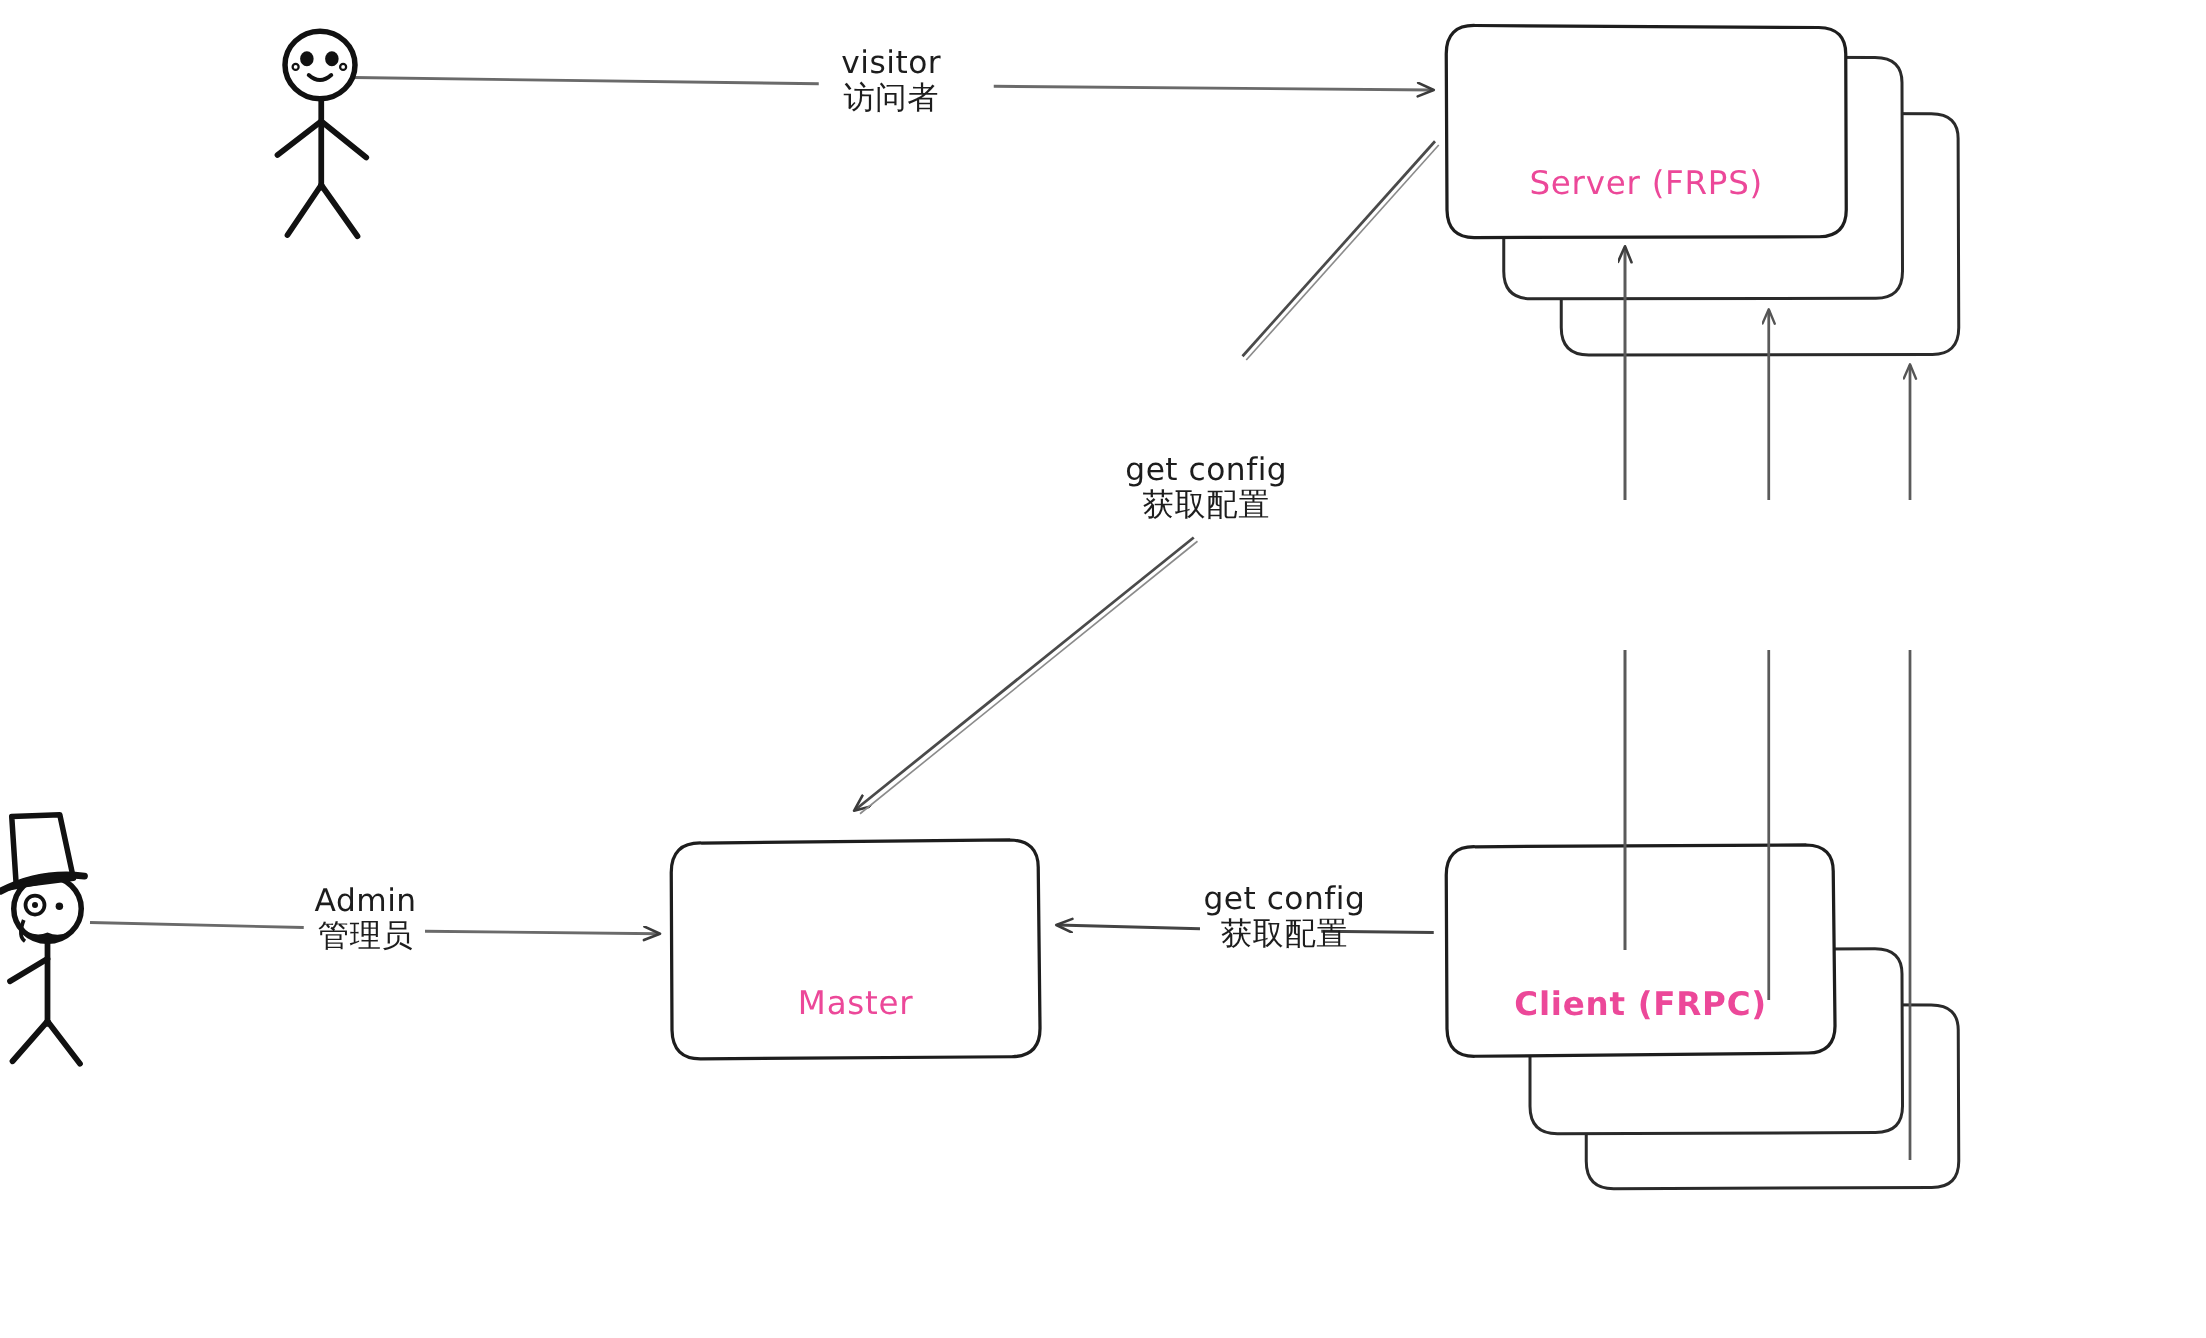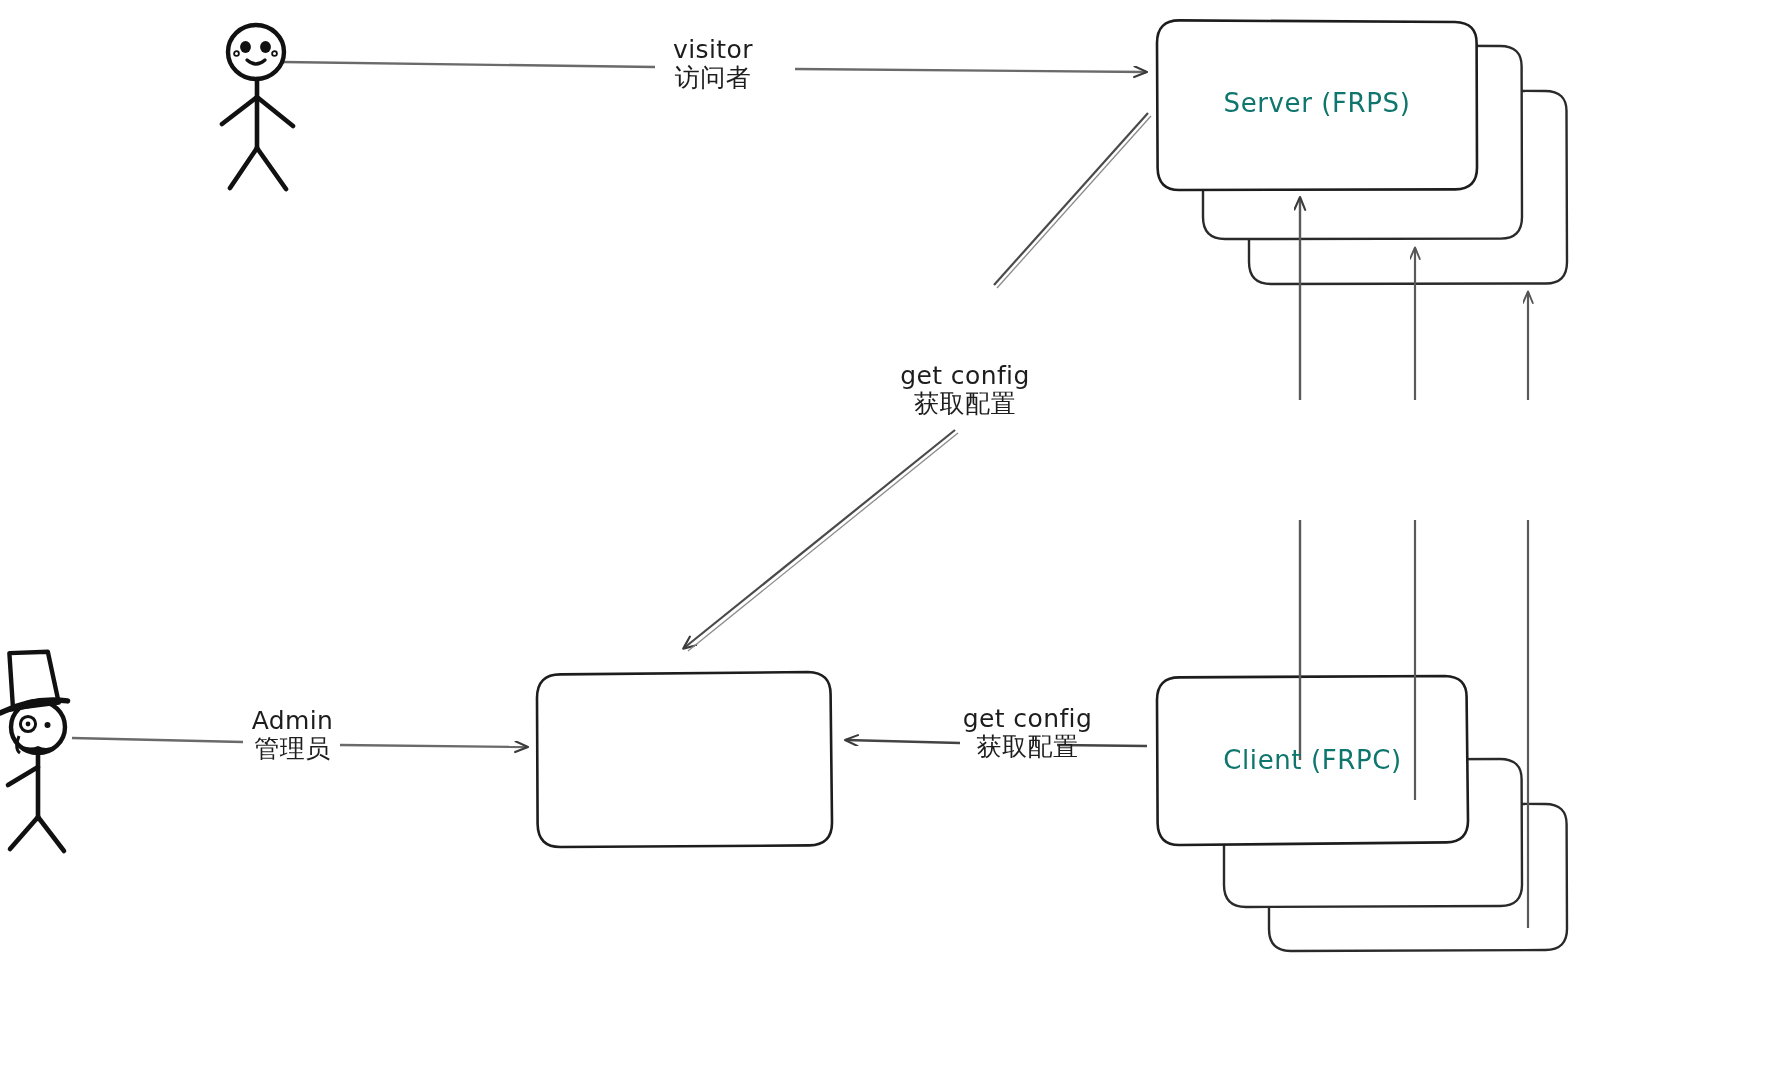--- a/index.html
+++ b/index.html
@@ -5,22 +5,22 @@
 <style>
   html,body{margin:0;padding:0;background:#ffffff;}
   body{width:1765px;height:1070px;overflow:hidden;
        font-family:"DejaVu Sans","Liberation Sans",sans-serif;}
   #stage{position:relative;width:1765px;height:1070px;background:#fff;}
   #sketch{position:absolute;left:0;top:0;width:1765px;height:1070px;}
   .lbl{position:absolute;color:#1d1d1d;text-align:center;line-height:1.12;
        white-space:nowrap;pointer-events:none;}
   .lbl .en{display:block;font-size:25px;letter-spacing:.4px;}
   .lbl .zh{display:block;font-size:25px;letter-spacing:.5px;}
-  .boxlbl{position:absolute;color:#0f766e;font-size:26px;white-space:nowrap;
-          text-align:center;letter-spacing:.6px;}
+  .boxlbl{position:absolute;color:#ec4899;font-size:26px;white-space:nowrap;
+          text-align:center;letter-spacing:.6px;margin-top:44px;}
 </style>
 </head>
 <body>
 
 <div id="stage">
 
   <svg id="sketch" viewBox="0 0 1765 1070" xmlns="http://www.w3.org/2000/svg">
     <defs>
       <marker id="ah" markerWidth="18" markerHeight="18" refX="13" refY="6" orient="auto" markerUnits="userSpaceOnUse">
         <path d="M1.5 0.4 L14 6 L1.2 11.2" fill="none" stroke="#3b3b3b" stroke-width="2.1" stroke-linecap="round" stroke-linejoin="round"></path>
@@ -137,16 +137,17 @@
   <div class="lbl" style="left:905px;top:705px;width:245px;">
     <span class="en">get config</span>
     <span class="zh">获取配置</span>
   </div>
 
   <div class="lbl" style="left:1157px;top:395px;width:280px;">
   </div>
 
   <div class="boxlbl" style="left:1157px;top:88px;width:320px;">Server (FRPS)</div>
 
-  <div class="boxlbl" style="left:1157px;top:745px;width:311px;">Client (FRPC)</div>
+  <div class="boxlbl" style="left:1157px;top:745px;width:311px;font-weight:bold;">Client (FRPC)</div>
 
+  <div class="boxlbl" style="left:537px;top:744px;width:295px;">Master</div>
 
 </div>
 
 </body></html>

